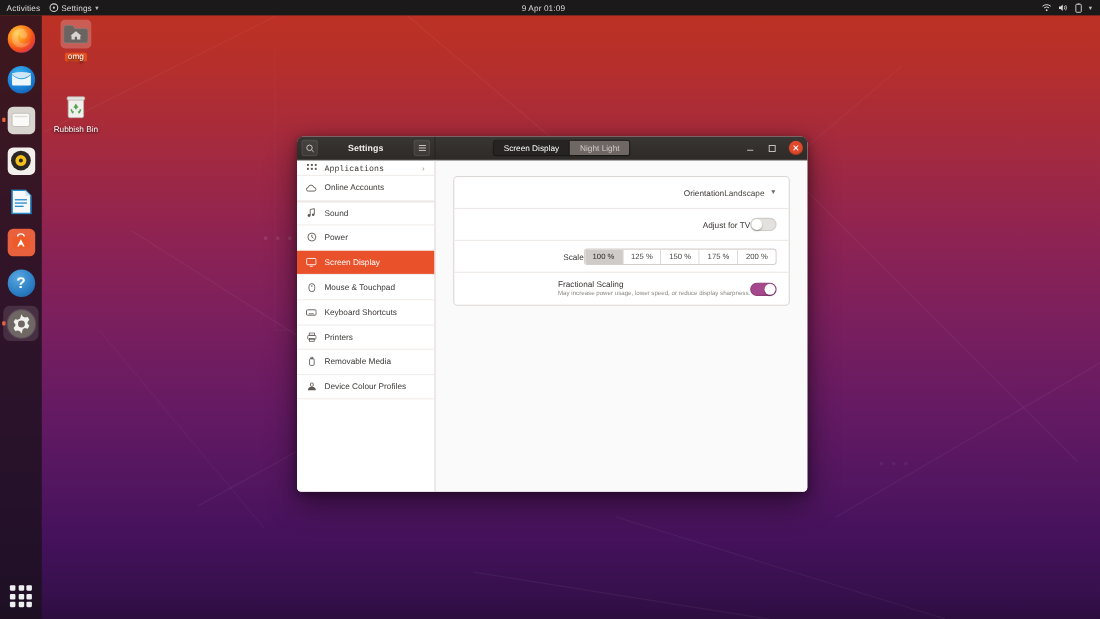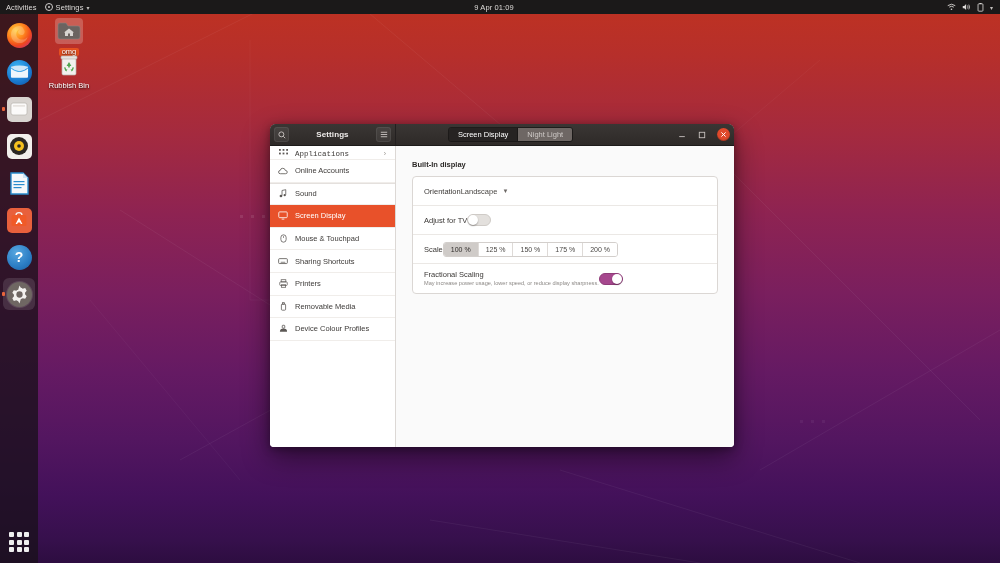--- a/index.html
+++ b/index.html
@@ -192,21 +192,21 @@
     flex: 1; background: #fafafa; padding: 14px 16px; overflow: hidden;
   }
   #section-title {
     font-size: 7.5px; font-weight: bold; color: #2d2a28; margin-bottom: 7px;
   }
   #card {
     background: #fff; border: 1px solid #dbd7d4; border-radius: 4px;
     overflow: hidden;
   }
   .crow {
-    display: flex; align-items: center; justify-content: flex-start;
+    display: flex; align-items: center; justify-content: flex-end;
     padding: 0 11px; min-height: 29px;
     border-bottom: 1px solid #ebe8e5; font-size: 7.5px; color: #3a3735;
   }
   .crow:last-child { border-bottom: none; }
   .crow .ctitle { white-space: nowrap; }
   .crow .cvalue {
     display: flex; align-items: center; gap: 5px;
     color: #4a4744; font-size: 7.5px;
   }
   .dd-arrow { font-size: 6px; color: #6d6966; }
@@ -274,21 +274,21 @@
   <div class="desk-icon selected" style="left:40px; top:18px;">
     <div class="glyph">
       <svg width="24" height="20" viewBox="0 0 24 20">
         <path d="M1 4 Q1 2 3 2 L9 2 L11 5 L21 5 Q23 5 23 7 L23 16 Q23 18 21 18 L3 18 Q1 18 1 16 Z" fill="#6b6360" stroke="#8b8380" stroke-width=".6"></path>
         <path d="M12 7.5 L17 11.5 L16 11.5 L16 15 L13 15 L13 12.5 L11 12.5 L11 15 L8 15 L8 11.5 L7 11.5 Z" fill="#d8d4d1"></path>
       </svg>
     </div>
     <span class="label">omg</span>
   </div>
 
-  <div class="desk-icon" style="left:40px; top:52px;">
+  <div class="desk-icon" style="left:40px; top:84px;">
     <div class="glyph">
       <svg width="20" height="22" viewBox="0 0 20 22">
         <rect x="3" y="4" width="14" height="17" rx="1.5" fill="#f2f0ee" stroke="#b9b4b0" stroke-width=".7"></rect>
         <rect x="2" y="2" width="16" height="3" rx="1" fill="#e6e3e0" stroke="#b9b4b0" stroke-width=".7"></rect>
         <g fill="#4fa64f">
           <path d="M10 8 L12.4 12 L10.8 12 L10.8 13.4 L9.2 13.4 L9.2 12 L7.6 12 Z"></path>
           <path d="M6.2 16.6 L5 13.6 L6.4 13.2 L7.2 15.4 L8.4 15 L7.4 17.4 Z"></path>
           <path d="M13.8 16.6 L15 13.6 L13.6 13.2 L12.8 15.4 L11.6 15 L12.6 17.4 Z"></path>
         </g>
       </svg>
@@ -512,20 +512,29 @@
         <span class="sicon">
           <svg width="8" height="9" viewBox="0 0 9 10">
             <path d="M3.4 7.4 V1.6 L7.6 0.7 V6.4" fill="none" stroke="currentColor" stroke-width=".9"></path>
             <circle cx="2.2" cy="7.8" r="1.5" fill="currentColor"></circle>
             <circle cx="6.4" cy="6.9" r="1.3" fill="currentColor"></circle>
           </svg>
         </span>
         <span class="slabel">Sound</span>
       </div>
 
+      <div class="side-row">
+        <span class="sicon">
+          <svg width="9" height="9" viewBox="0 0 10 10">
+            <circle cx="5" cy="5" r="4" fill="none" stroke="currentColor" stroke-width=".9"></circle>
+            <path d="M5 2.6 V5 L6.6 6.2" fill="none" stroke="currentColor" stroke-width=".9"></path>
+          </svg>
+        </span>
+        <span class="slabel">Power</span>
+      </div>
 
       <div class="side-row selected">
         <span class="sicon">
           <svg width="10" height="9" viewBox="0 0 11 10">
             <rect x="0.8" y="1" width="9.4" height="6.4" rx="1" fill="none" stroke="currentColor" stroke-width=".9"></rect>
             <path d="M4 9 H7" stroke="currentColor" stroke-width=".9"></path>
           </svg>
         </span>
         <span class="slabel">Screen Display</span>
       </div>
@@ -540,21 +549,21 @@
         <span class="slabel">Mouse &amp; Touchpad</span>
       </div>
 
       <div class="side-row">
         <span class="sicon">
           <svg width="10" height="8" viewBox="0 0 11 8">
             <rect x="0.7" y="1.4" width="9.6" height="5.4" rx="1" fill="none" stroke="currentColor" stroke-width=".9"></rect>
             <path d="M3 5.4 H8" stroke="currentColor" stroke-width=".8"></path>
           </svg>
         </span>
-        <span class="slabel">Sharing Shortcuts</span>
+        <span class="slabel">Keyboard Shortcuts</span>
       </div>
 
       <div class="side-row">
         <span class="sicon">
           <svg width="9" height="9" viewBox="0 0 10 10">
             <rect x="2.4" y="0.8" width="5.2" height="2.4" fill="none" stroke="currentColor" stroke-width=".8"></rect>
             <rect x="0.8" y="3.2" width="8.4" height="4" rx="1" fill="none" stroke="currentColor" stroke-width=".8"></rect>
             <rect x="2.6" y="6.4" width="4.8" height="2.8" fill="none" stroke="currentColor" stroke-width=".8"></rect>
           </svg>
         </span>
@@ -578,21 +587,20 @@
             <rect x="3.6" y="1.4" width="2.8" height="3.2" rx=".8" fill="none" stroke="currentColor" stroke-width=".9"></rect>
           </svg>
         </span>
         <span class="slabel">Device Colour Profiles</span>
       </div>
 
 
     </div>
 
     <div id="content">
-      <div id="section-title">Built-In display</div>
 
       <div id="card">
 
         <div class="crow">
           <span class="ctitle">Orientation</span>
           <span class="cvalue">
             <span>Landscape</span>
             <span class="dd-arrow">▼</span>
           </span>
         </div>

